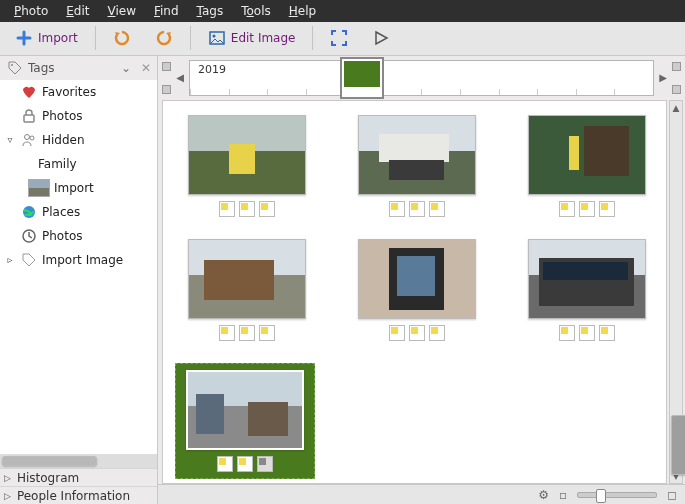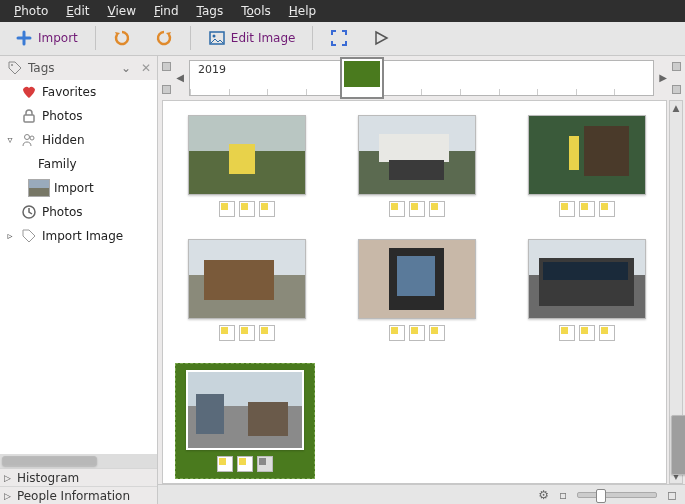--- a/index.html
+++ b/index.html
@@ -193,20 +193,30 @@
         <span class="lbl">Family</span>
       </div>
       <div class="tree-row child2">
         <span class="ico" style="width:22px;height:18px;background:linear-gradient(#9ab 50%,#776 50%);border:1px solid #aaa"></span>
         <span class="lbl">Import</span>
       </div>
       <div class="tree-row">
         <span class="exp"></span>
         <span class="ico">
             <svg width="16" height="16">
+              <circle cx="8" cy="8" r="6" fill="#3a8bd5"></circle>
+              <path d="M3 6c2 1 4 0 5 2s3 1 5 0M4 11c2-1 5 1 7-1" fill="none" stroke="#2d6" stroke-width="2"></path>
+            </svg>
+          </span>
+        <span class="lbl">Places</span>
+      </div>
+      <div class="tree-row">
+        <span class="exp"></span>
+        <span class="ico">
+            <svg width="16" height="16">
               <circle cx="8" cy="8" r="6" fill="none" stroke="#666" stroke-width="1.5"></circle>
               <path d="M8 4v4l3 2" fill="none" stroke="#666" stroke-width="1.5"></path>
             </svg>
           </span>
         <span class="lbl">Photos</span>
       </div>
       <div class="tree-row">
         <span class="exp">▹</span>
         <span class="ico">
             <svg width="16" height="16">

